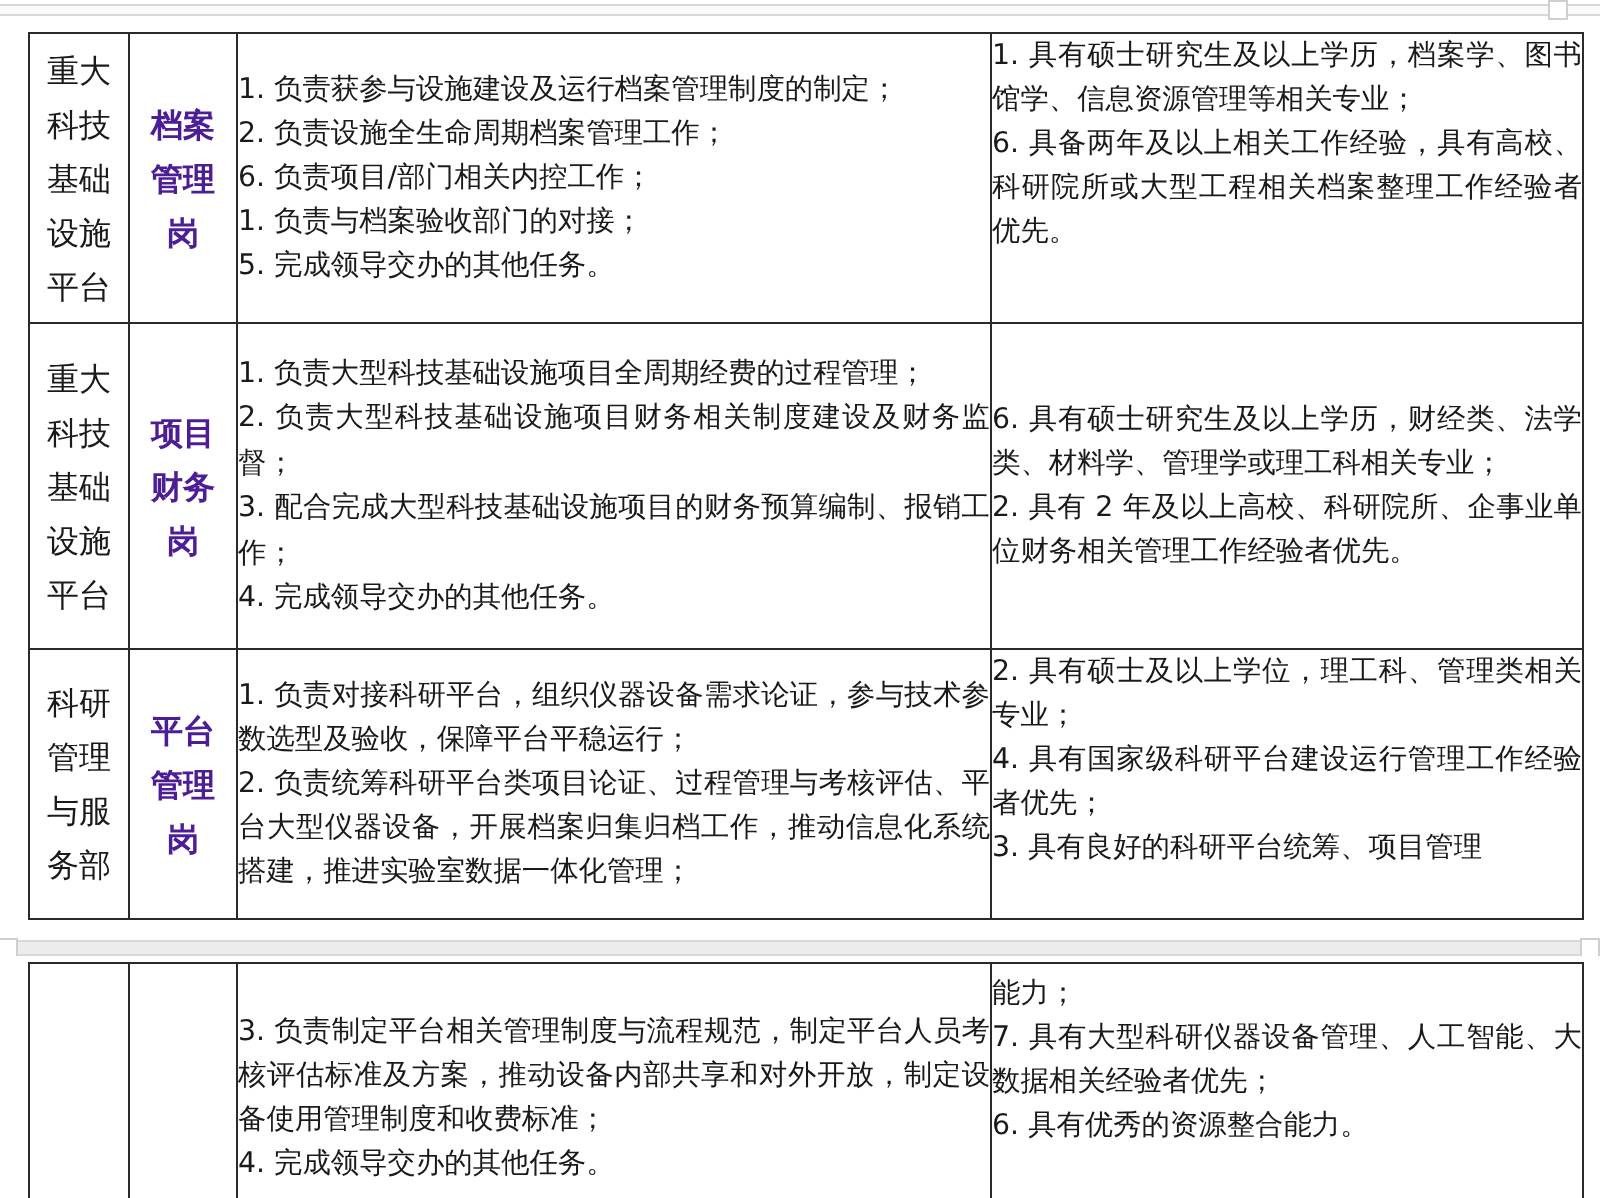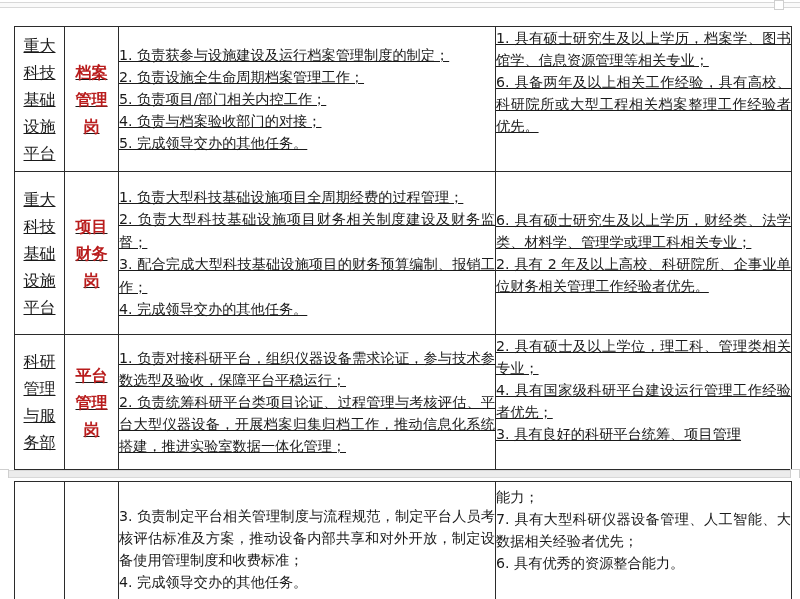--- a/index.html
+++ b/index.html
@@ -43,21 +43,21 @@
 
     table.jobs {
       position: absolute;
       left: 14px;
       border-collapse: collapse;
       table-layout: fixed;
       width: 777px;
       font-size: 14.2px;
       line-height: 22px;
     }
-    .table-top { top: 26px; text-decoration: underline; }
+    .table-top { top: 16px; }
     .table-bottom { top: 481px; }
 
     table.jobs td {
       border: 1px solid #2b2b2b;
       vertical-align: middle;
       padding: 0;
     }
     col.c-dept { width: 50px; }
     col.c-post { width: 54px; }
     col.c-duty { width: 377px; }
@@ -68,21 +68,21 @@
       font-size: 16px;
       line-height: 27px;
       padding: 0 6px;
       letter-spacing: 0px;
     }
     td.post {
       text-align: center;
       font-size: 16px;
       line-height: 27px;
       font-weight: bold;
-      color: #b91c1c;
+      color: #4c1d95;
       padding: 0 7px;
     }
     td.duty, td.req {
       padding: 1px 5px 2px 5px;
       text-align: justify;
       vertical-align: top;
     }
     td.req { vertical-align: middle; }
     td.req.top { vertical-align: top; }
     .line { display: block; }
@@ -111,22 +111,22 @@
       <span class="line">平台</span>
     </td>
     <td class="post">
       <span class="line">档案</span>
       <span class="line">管理</span>
       <span class="line">岗</span>
     </td>
     <td class="duty">
       <span class="line">1. 负责获参与设施建设及运行档案管理制度的制定；</span>
       <span class="line">2. 负责设施全生命周期档案管理工作；</span>
-      <span class="line">5. 负责项目/部门相关内控工作；</span>
-      <span class="line">4. 负责与档案验收部门的对接；</span>
+      <span class="line">6. 负责项目/部门相关内控工作；</span>
+      <span class="line">1. 负责与档案验收部门的对接；</span>
       <span class="line">5. 完成领导交办的其他任务。</span>
     </td>
     <td class="req top">
       <span class="line">1. 具有硕士研究生及以上学历，档案学、图书馆学、信息资源管理等相关专业；</span>
       <span class="line">6. 具备两年及以上相关工作经验，具有高校、科研院所或大型工程相关档案整理工作经验者优先。</span>
     </td>
   </tr>
 
   <tr style="height:163px;">
     <td class="dept">

